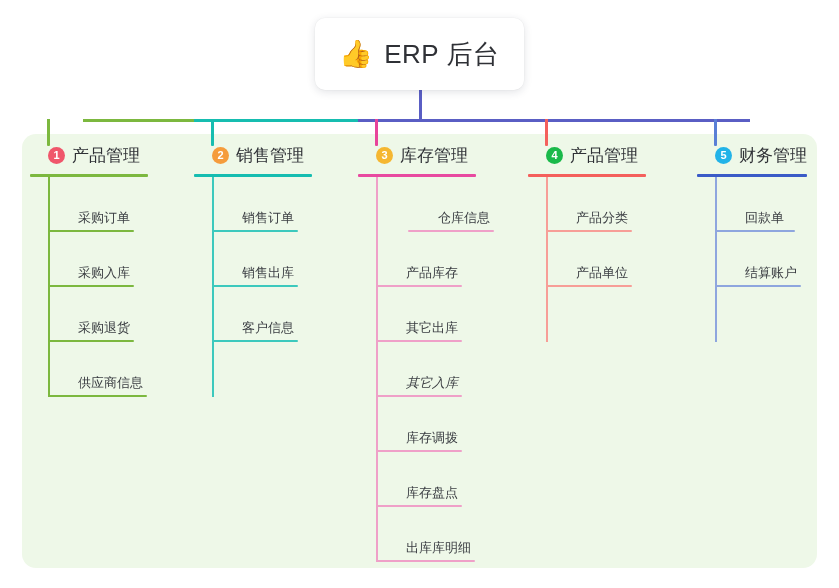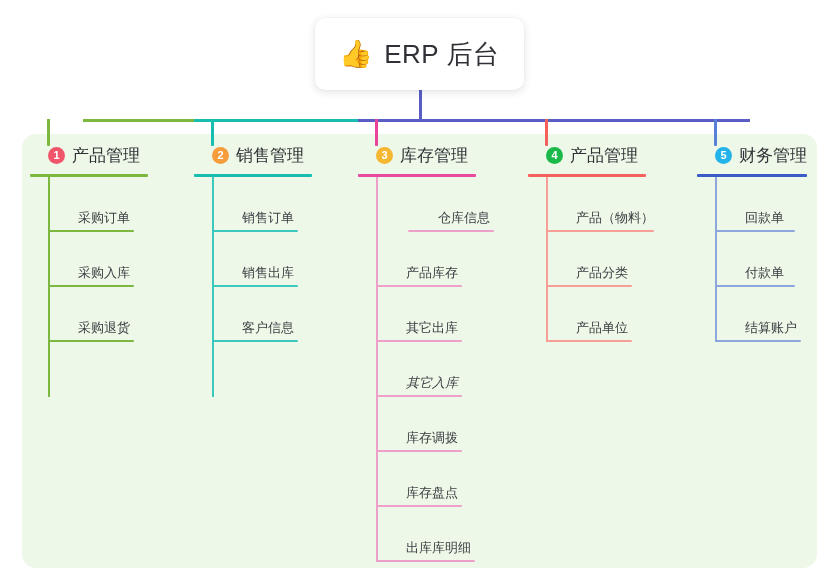--- a/index.html
+++ b/index.html
@@ -106,20 +106,24 @@
             <div class="leaf-rule" style="width: 86px; background: rgb(124, 184, 63);"></div>
           </div>
           <div class="leaf" style="height: 55px;">
             <div class="leaf-text">采购入库</div>
             <div class="leaf-rule" style="width: 86px; background: rgb(124, 184, 63);"></div>
           </div>
           <div class="leaf" style="height: 55px;">
             <div class="leaf-text">采购退货</div>
             <div class="leaf-rule" style="width: 86px; background: rgb(124, 184, 63);"></div>
           </div>
+          <div class="leaf" style="height: 55px;">
+            <div class="leaf-text">供应商信息</div>
+            <div class="leaf-rule" style="width: 99px; background: rgb(124, 184, 63);"></div>
+          </div>
         </div>
       </div>
       <div class="col" style="left: 194px; width: 160px;">
         <div class="col-head">
           <span class="badge" style="background: rgb(245, 156, 60);">2</span>
           <span class="col-title">销售管理</span>
         </div>
         <div class="head-rule" style="width: 118px; background: rgb(22, 189, 176);"></div>
         <div class="leaves">
           <div class="spine" style="background: rgb(60, 201, 189); height: 220px;"></div>
@@ -177,24 +181,20 @@
       </div>
       <div class="col" style="left: 528px; width: 170px;">
         <div class="col-head">
           <span class="badge" style="background: rgb(26, 185, 74);">4</span>
           <span class="col-title">产品管理</span>
         </div>
         <div class="head-rule" style="width: 118px; background: rgb(244, 96, 92);"></div>
         <div class="leaves">
           <div class="spine" style="background: rgb(247, 158, 151); height: 165px;"></div>
           <div class="leaf" style="height: 55px;">
-            <div class="leaf-text">产品（物料）</div>
-            <div class="leaf-rule" style="width: 108px; background: rgb(247, 158, 151);"></div>
-          </div>
-          <div class="leaf" style="height: 55px;">
             <div class="leaf-text">产品分类</div>
             <div class="leaf-rule" style="width: 86px; background: rgb(247, 158, 151);"></div>
           </div>
           <div class="leaf" style="height: 55px;">
             <div class="leaf-text">产品单位</div>
             <div class="leaf-rule" style="width: 86px; background: rgb(247, 158, 151);"></div>
           </div>
         </div>
       </div>
       <div class="col" style="left: 697px; width: 140px;">
@@ -203,24 +203,20 @@
           <span class="col-title">财务管理</span>
         </div>
         <div class="head-rule" style="width: 110px; background: rgb(58, 91, 199);"></div>
         <div class="leaves">
           <div class="spine" style="background: rgb(142, 166, 222); height: 165px;"></div>
           <div class="leaf" style="height: 55px;">
             <div class="leaf-text">回款单</div>
             <div class="leaf-rule" style="width: 80px; background: rgb(142, 166, 222);"></div>
           </div>
           <div class="leaf" style="height: 55px;">
-            <div class="leaf-text">付款单</div>
-            <div class="leaf-rule" style="width: 80px; background: rgb(142, 166, 222);"></div>
-          </div>
-          <div class="leaf" style="height: 55px;">
             <div class="leaf-text">结算账户</div>
             <div class="leaf-rule" style="width: 86px; background: rgb(142, 166, 222);"></div>
           </div>
         </div>
       </div>
     </div>
 
 </div>
 
 </body></html>

